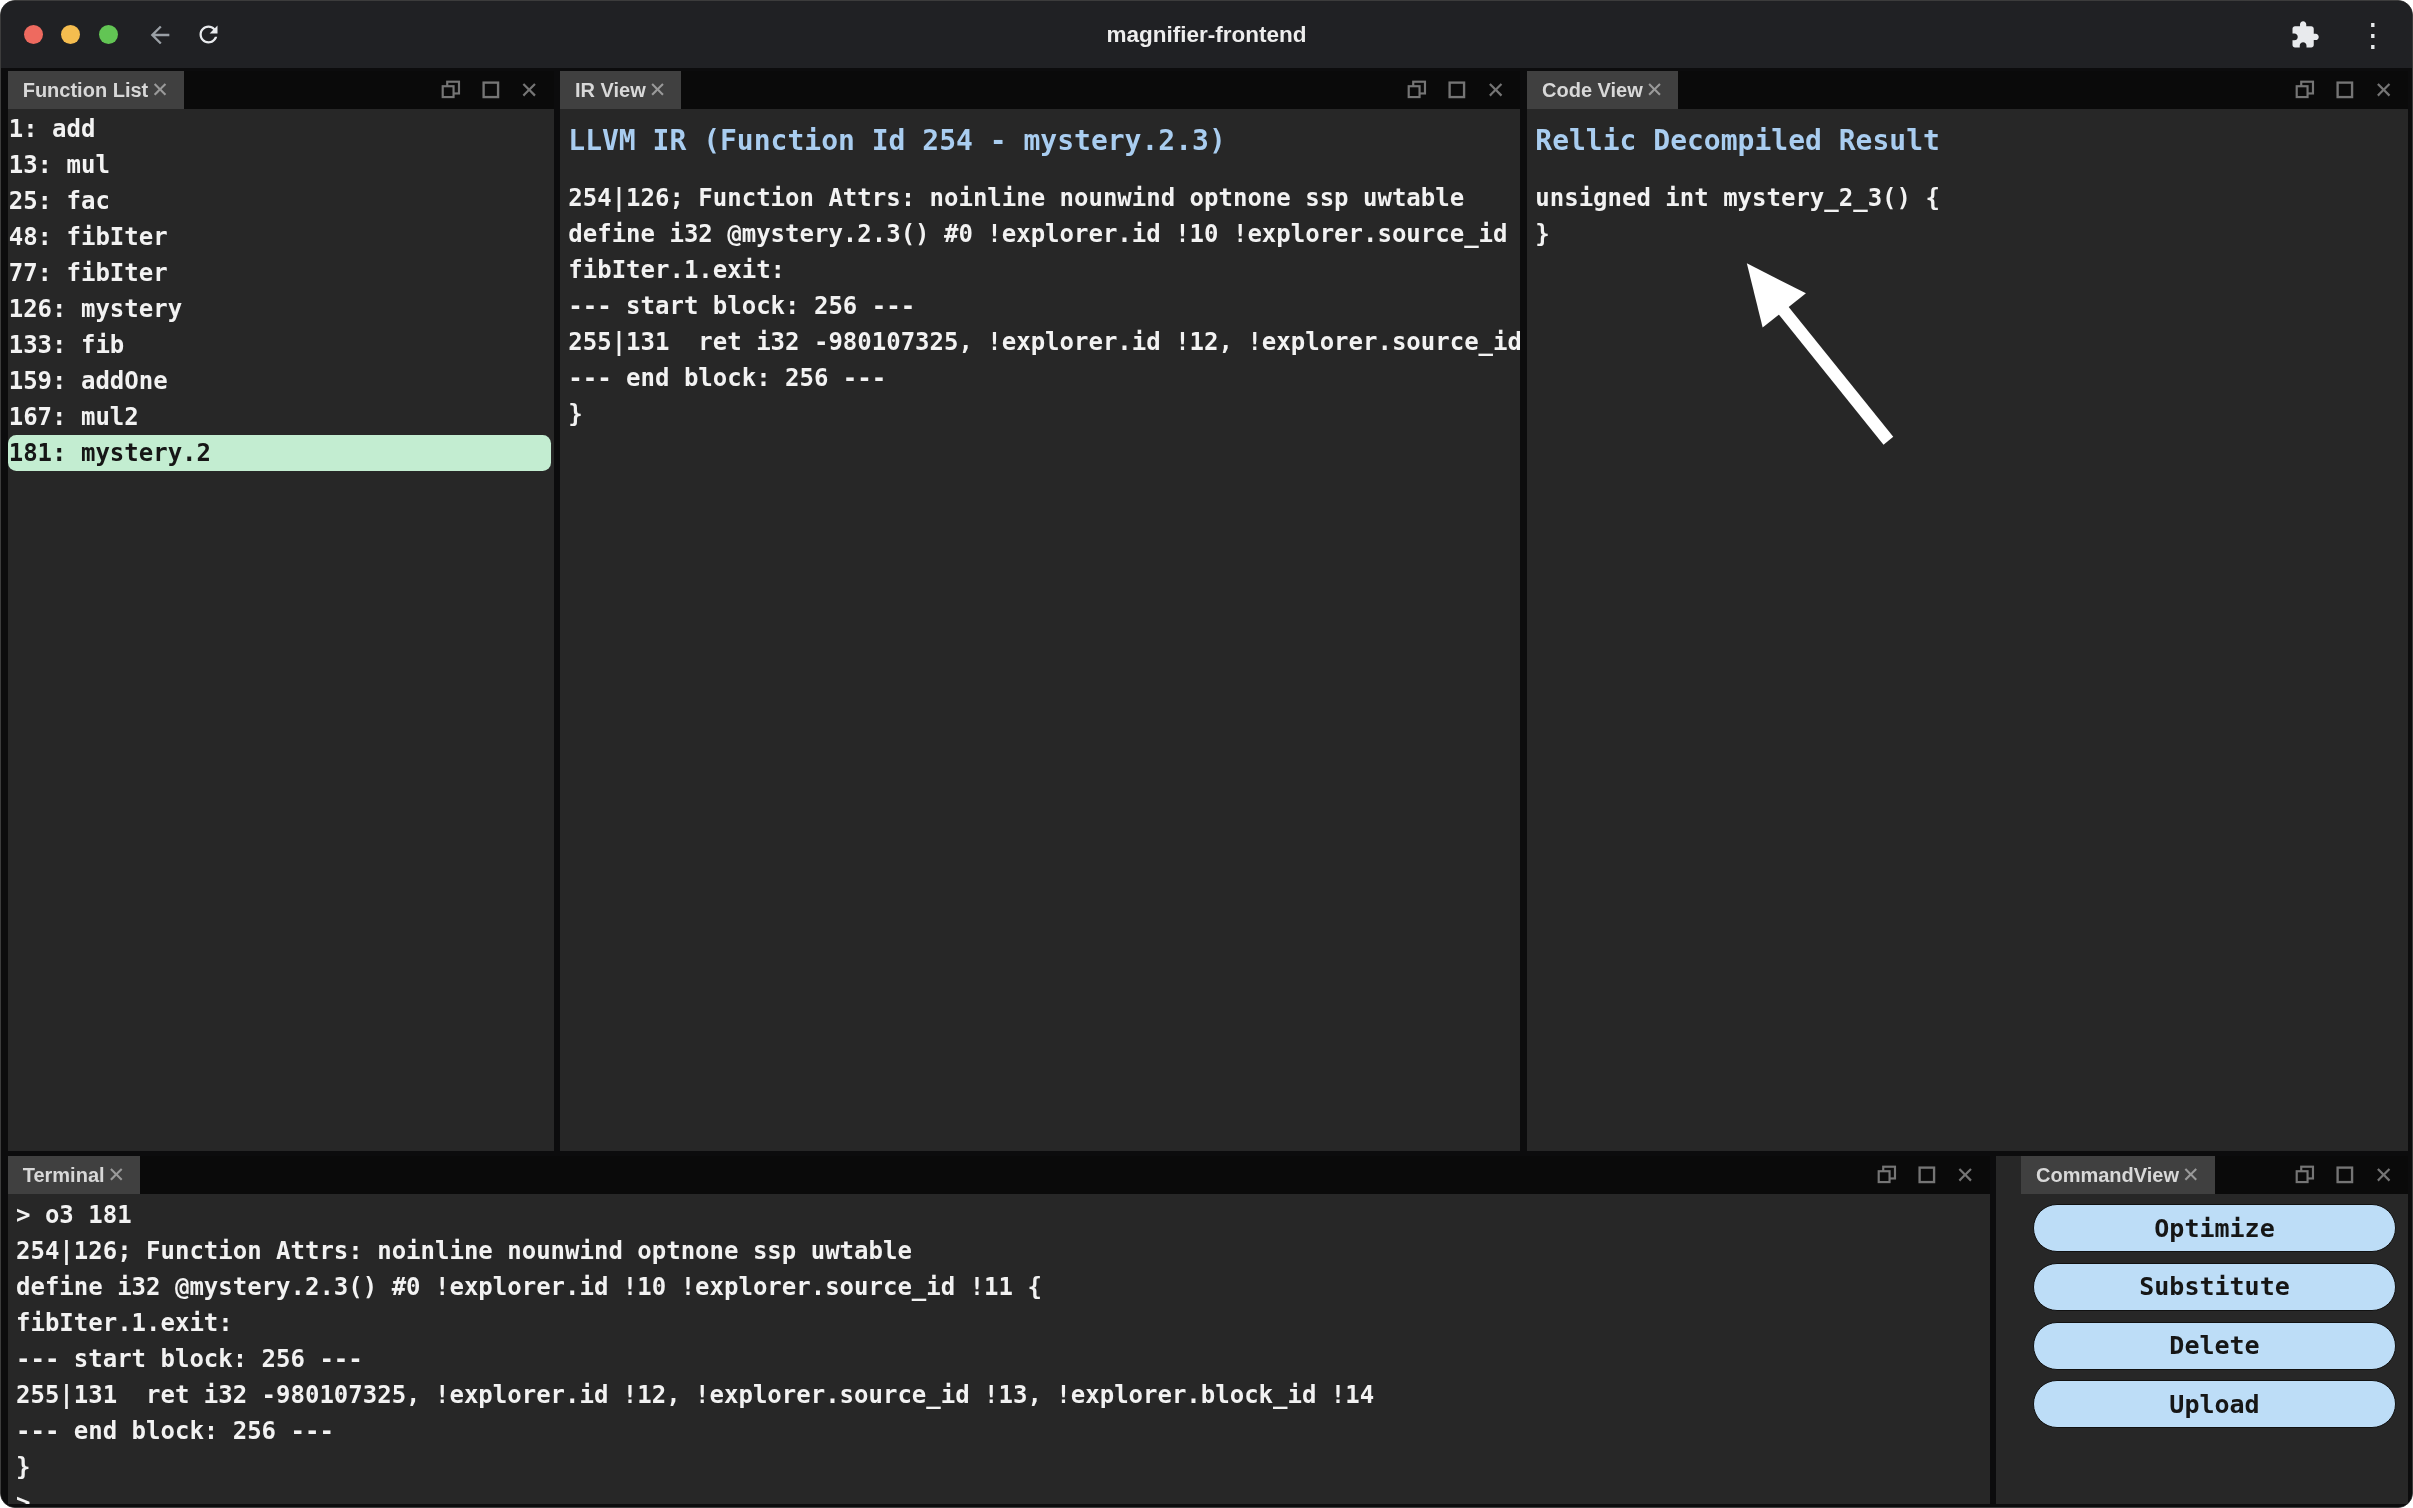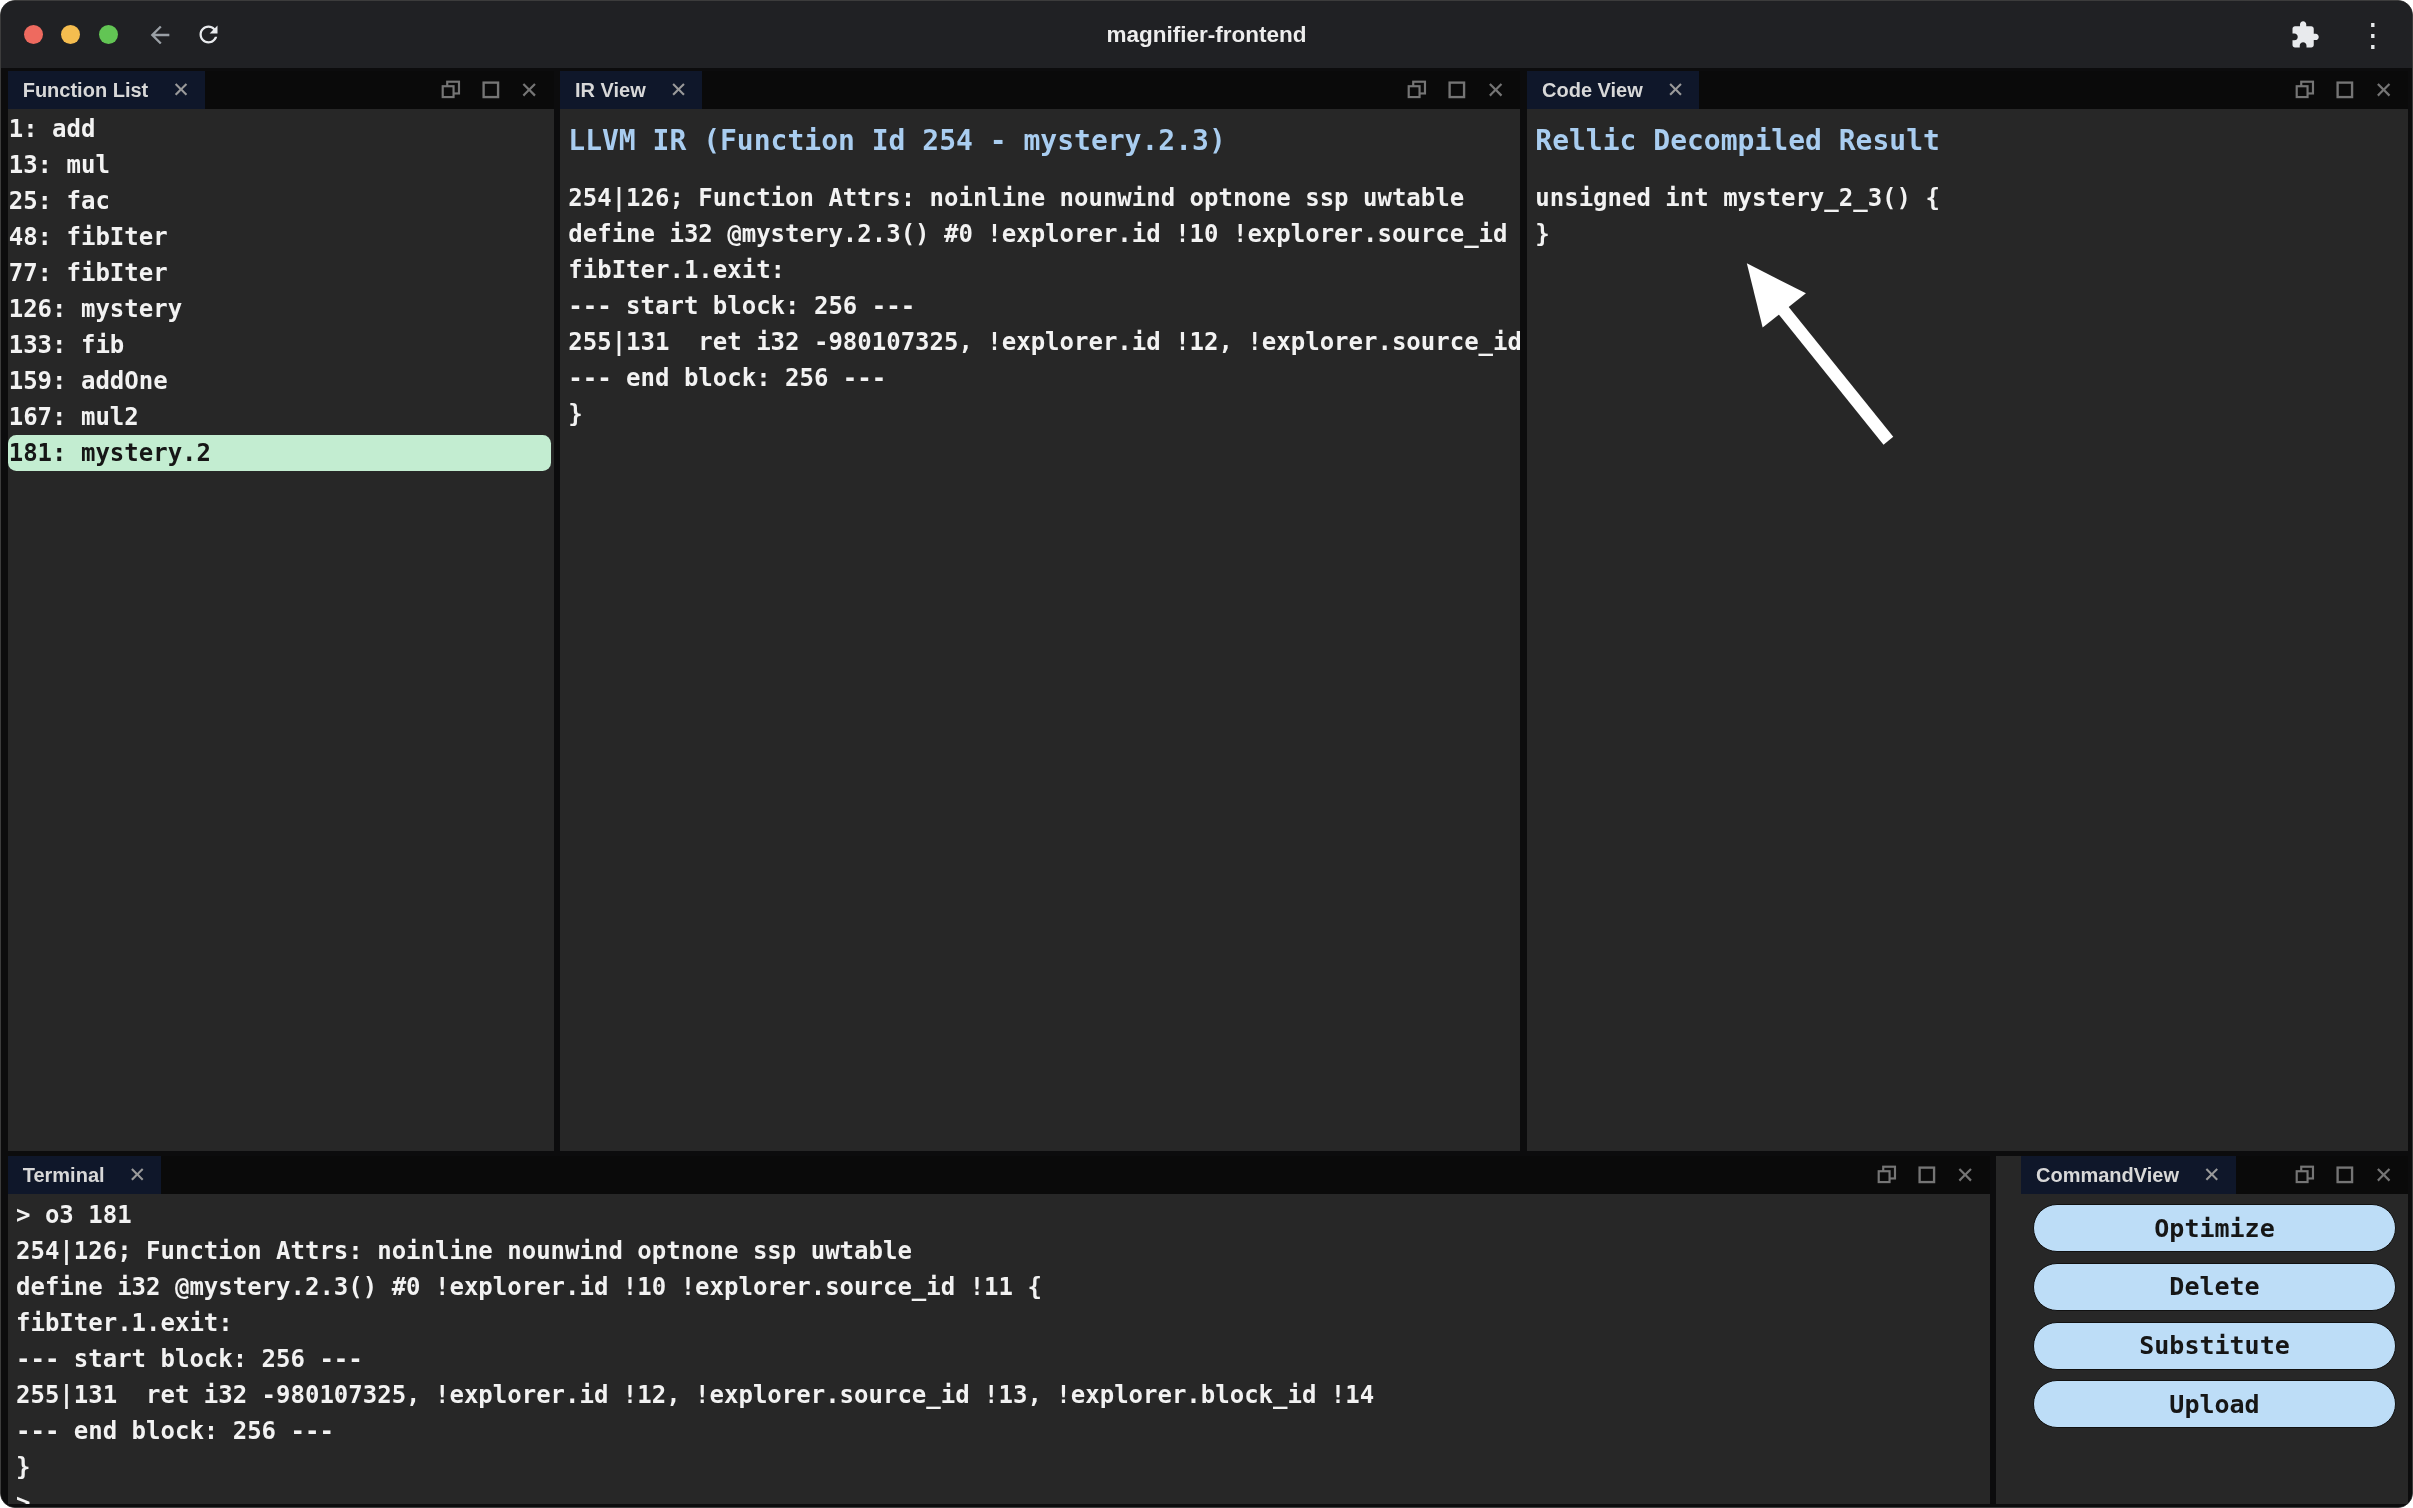--- a/index.html
+++ b/index.html
@@ -27,21 +27,21 @@
   .titlebar-right { margin-left: auto; display: flex; align-items: center; gap: 37px; z-index: 2; }
   .kebab { color: #e8eaed; font-size: 32px; line-height: 1; font-family: "DejaVu Sans", sans-serif; }
 
   
   .workspace { position: absolute; left: 0; top: 67px; width: 2413px; height: 1442px; background: #0c0c0d; }
   .panel { position: absolute; background: #272727; display: flex; flex-direction: column; overflow: hidden; }
   .panel-header {
     height: 38px; background: #0a0a0a; display: flex; align-items: stretch; flex: none;
   }
   .tab {
-    background: #0f172a; display: flex; align-items: center; gap: 24px;
+    background: #404040; display: flex; align-items: center; gap: 3px;
     padding: 0 15px; cursor: default;
   }
   .tab-label { color: #d8d8d8; font-size: 20px; font-weight: 700; white-space: nowrap; }
   .tab-close { color: #9a9a9a; font-size: 21px; line-height: 1; font-family: "DejaVu Sans", sans-serif; }
   .dock-controls { margin-left: auto; display: flex; align-items: center; gap: 18.3px; padding-right: 15px; }
   .dock-btn { display: flex; align-items: center; justify-content: center; }
   .dock-close { color: #757575; font-size: 22.5px; line-height: 1; font-family: "DejaVu Sans", sans-serif; }
   .panel-body { flex: 1; overflow: hidden; position: relative; }
 
   
@@ -275,22 +275,22 @@
                 <rect x="4" y="4" width="16" height="16" fill="none" stroke="#757575" stroke-width="2.6"></rect>
               </svg>
           </span>
           <span class="dock-close">✕</span>
         </div>
       </header>
       <div class="panel-body">
         <div class="cmd-stack">
 
             <button class="cmd-button">Optimize</button>
+            <button class="cmd-button">Substitute</button>
             <button class="cmd-button">Delete</button>
-            <button class="cmd-button">Substitute</button>
             <button class="cmd-button">Upload</button>
           </div>
       </div>
     </section>
 
   </div>
 </div>
 
 
 </body></html>

